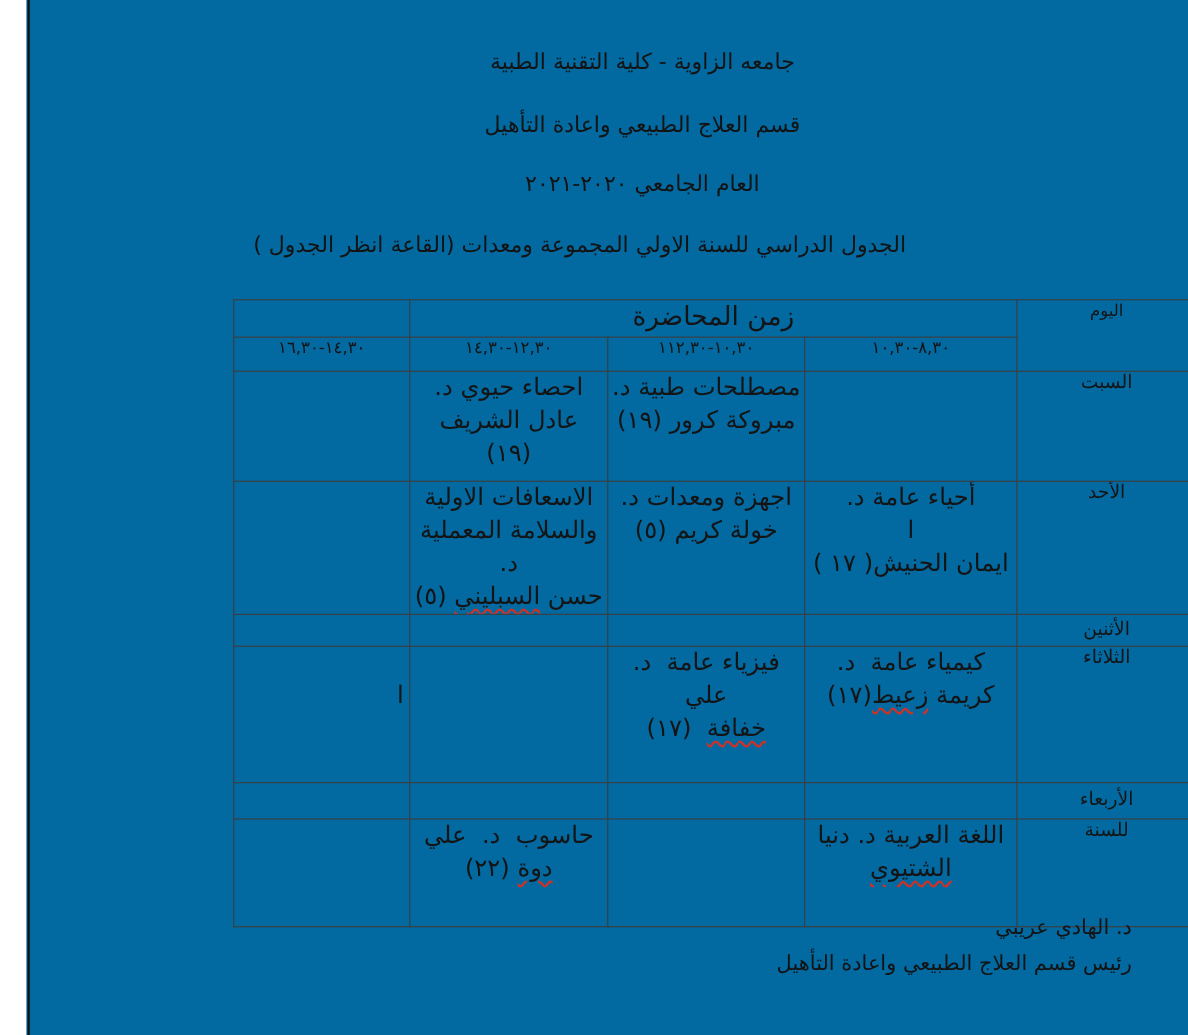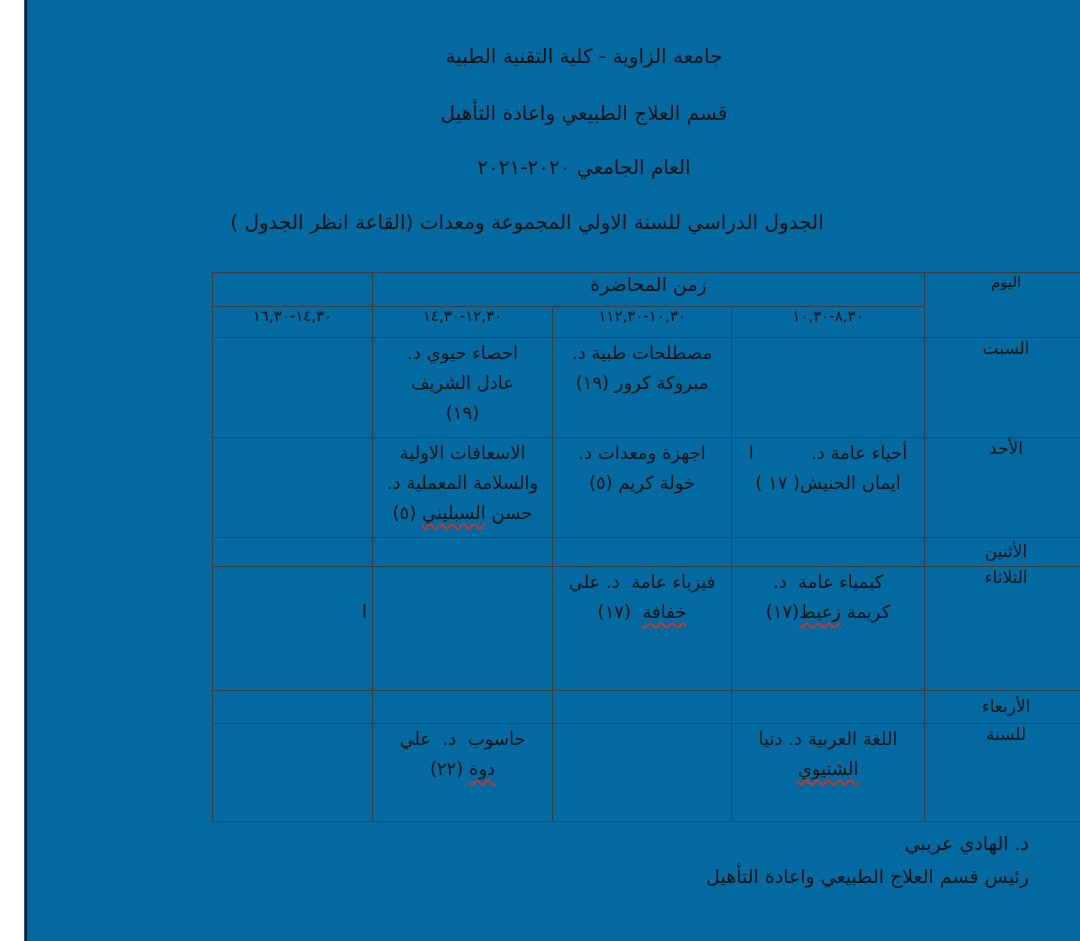--- a/index.html
+++ b/index.html
@@ -17,24 +17,24 @@
   .hdr.h4 { top:208px; left:60px; width:886px; }
 
   table.schedule {
     position:absolute; left:188px; top:272px; width:875px;
     border-collapse:collapse; table-layout:fixed; direction:rtl;
   }
   table.schedule td { border:1px solid #3d3d3d; padding:0; vertical-align:top; overflow:hidden; }
   td.no-top { border-top:none; }
 
   td.day-h   { vertical-align:middle; text-align:center; font-size:15px; }
-  td.time-h  { vertical-align:middle; text-align:center; font-size:19px; }
+  td.time-h  { vertical-align:middle; text-align:center; font-size:24px; }
   td.time    { vertical-align:middle; text-align:center; font-size:15px; letter-spacing:2px; }
   td.day     { text-align:center; font-size:17px; padding-top:8px; padding-left:4px; padding-right:44px; }
-  td.subject { text-align:center; font-size:18px; line-height:30px; padding-top:5px;
+  td.subject { text-align:center; font-size:22px; line-height:30px; padding-top:5px;
                white-space:pre-wrap; word-break:keep-all; }
   td.subject.align-start { text-align:right; padding-right:5px; }
 
   .sq { text-decoration-line:underline; text-decoration-style:wavy;
         text-decoration-color:#cf3126; text-decoration-thickness:1.5px;
         text-underline-offset:4px; }
 
   .sig { position:absolute; direction:rtl; text-align:right; font-size:19px; line-height:33px; color:#131313; }
   .sig.right { top:827px; left:658px; width:347px; }
   .sig.left  { top:827px; left:345px; width:250px; }

